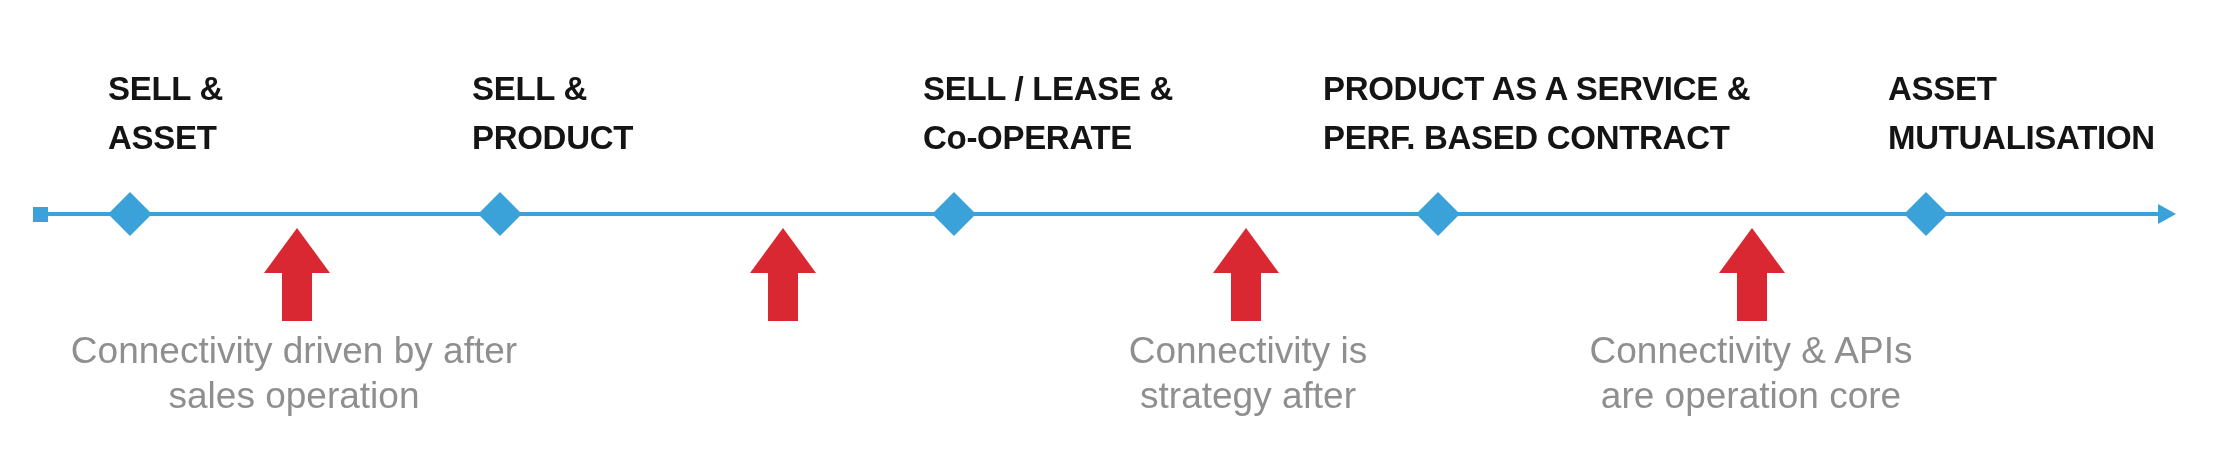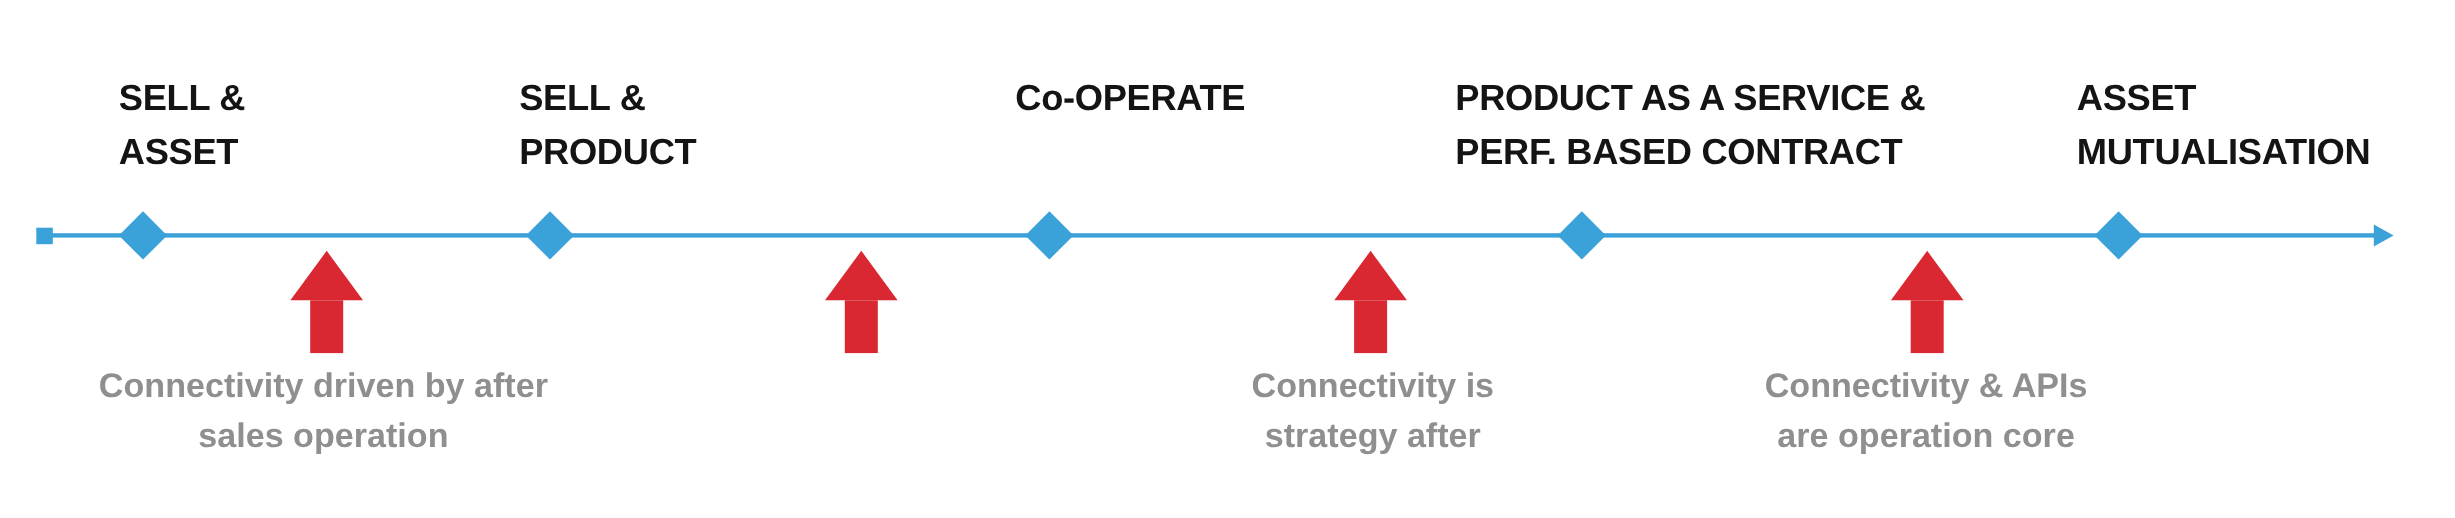--- a/index.html
+++ b/index.html
@@ -73,42 +73,43 @@
   }
   .up-arrow .stem{
     width:30px; height:48px;
     background:var(--red);
   }
   
   .caption{
     position:absolute;
     top:328px;
     transform:translateX(-50%);
-    font-size:31px;
+    font-size:37px;
     line-height:45px;
     color:var(--gray);
     text-align:center;
     white-space:nowrap;
-    font-weight:700;
+    font-weight:400;
   }
 </style>
 </head>
 <body>
 
 <div class="canvas">
 
   <div class="stage-title" style="left:108px">
     <div>SELL &amp;</div>
     <div>ASSET</div>
   </div>
   <div class="stage-title" style="left:472px">
     <div>SELL &amp;</div>
     <div>PRODUCT</div>
   </div>
   <div class="stage-title" style="left:923px">
+    <div>SELL / LEASE &amp;</div>
     <div>Co-OPERATE</div>
   </div>
   <div class="stage-title" style="left:1323px">
     <div>PRODUCT AS A SERVICE &amp;</div>
     <div>PERF. BASED CONTRACT</div>
   </div>
   <div class="stage-title" style="left:1888px">
     <div>ASSET</div>
     <div>MUTUALISATION</div>
   </div>

